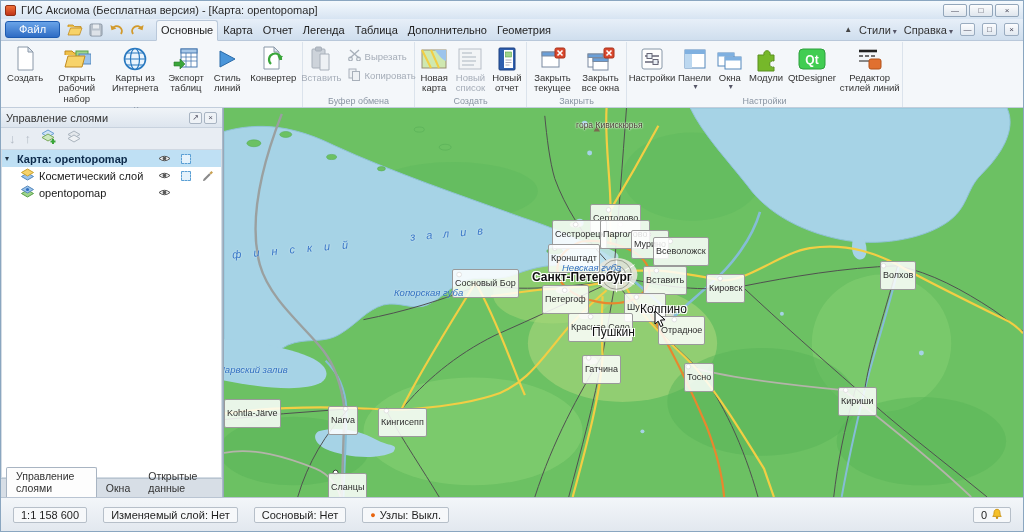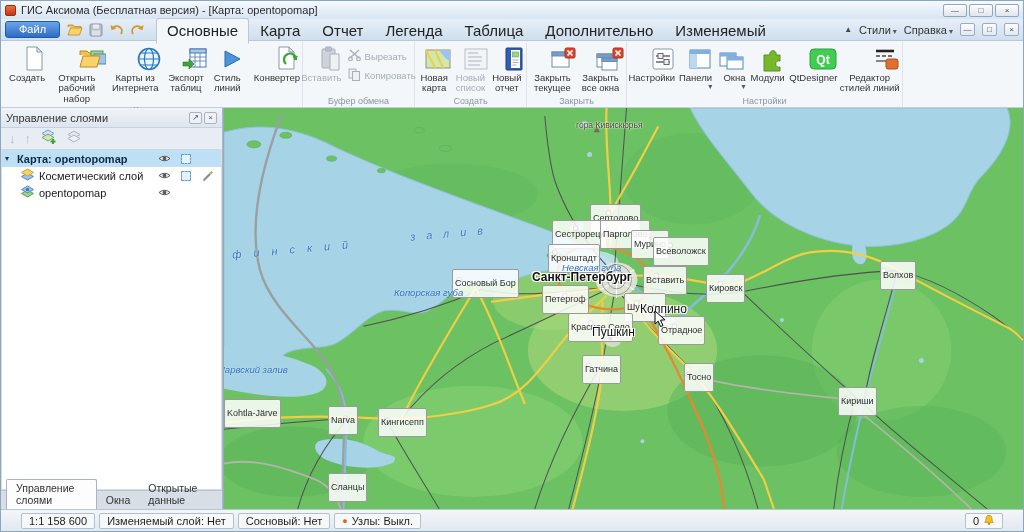--- a/index.html
+++ b/index.html
@@ -11,32 +11,32 @@
   .app-icon{width:11px;height:11px;background:linear-gradient(#f07038,#c03418);border:1px solid #903015;border-radius:2px;margin-right:5px}
   .title-text{white-space:nowrap}
   .win-controls{margin-left:auto;display:flex;gap:2px}
   .win-btn{width:24px;height:13px;border:1px solid #93a6ba;border-radius:2px;background:linear-gradient(#fdfdfd,#dfe6ee);font-size:8px;line-height:11px;text-align:center;color:#445}
 
   
   .tabrow{height:22px;background:linear-gradient(#e7eff8,#cfdeee);border-bottom:1px solid #b9c8da;display:flex;align-items:center;padding:0 4px;flex:0 0 auto;position:relative}
   .file-btn{height:17px;padding:1px 13px;background:linear-gradient(#6aa4e8,#2e6cc4);color:#fff;font-size:11px;border:1px solid #1d5bb0;border-radius:3px;margin-right:6px}
   .qicons{display:flex;align-items:center;gap:4px;margin-right:10px}
   .qicon{width:17px;height:16px;display:flex;align-items:center;justify-content:center}
-  .rtab{padding:3px 10px 4px;font-size:15px;color:#222;border:1px solid transparent;border-radius:3px 3px 0 0;position:relative;top:1px}
+  .rtab{padding:3px 4px 4px;font-size:11px;color:#222;border:1px solid transparent;border-radius:3px 3px 0 0;position:relative;top:1px}
   .rtab.active{background:#f4f7fa;border-color:#b9c8da;border-bottom-color:#f4f7fa;z-index:2}
   .tab-right{margin-left:auto;display:flex;align-items:center;gap:7px;font-size:11px;color:#333}
   .dd{font-size:8px;color:#556;margin-left:2px}
   .collapse{font-size:8px;color:#444}
   .mdi-btn{width:15px;height:13px;border:1px solid #9aacc0;border-radius:2px;background:linear-gradient(#fbfcfe,#e2e9f1);font-size:8px;line-height:11px;text-align:center;color:#445}
 
   
   .ribbon{height:67px;background:#f4f7fa;border-bottom:1px solid #c2cedc;display:flex;padding:1px 0 0 2px;flex:0 0 auto}
   .rgroup{display:flex;flex-direction:column;border-right:1px solid #dbe3ec;padding:1px 2px 0}
   .rbtns{flex:1;display:flex;align-items:flex-start;justify-content:center;gap:2px}
-  .rbtn{display:flex;flex-direction:column;align-items:flex-end;font-size:9.5px;color:#333;text-align:center;line-height:1.1;padding-top:1px;border-radius:2px}
+  .rbtn{display:flex;flex-direction:column;align-items:center;font-size:9.5px;color:#333;text-align:center;line-height:1.1;padding-top:1px;border-radius:2px}
   .rbtn .ric{height:29px;display:flex;align-items:center;justify-content:center}
   .rbtn.disabled,.sbtn.disabled{color:#a5adb8}
   .rgl{font-size:9px;color:#8a95a3;text-align:center;height:12px;line-height:12px}
   .paste-wrap{display:flex;gap:6px;padding:0 4px}
   .smallcol{display:flex;flex-direction:column;gap:5px;padding-top:6px}
   .sbtn{display:flex;align-items:center;gap:4px;font-size:9.5px}
 
   
   .main{flex:1;display:flex;min-height:0;background:#dfe6ee}
   .dock{width:222px;display:flex;flex-direction:column;border-right:1px solid #a9b9c9;background:#eef2f6;flex:0 0 auto}
@@ -64,21 +64,21 @@
   .mlabel{position:absolute;white-space:nowrap;font-size:9px;color:#2e2e2e;line-height:11px;z-index:3}
   .mlabel.box{background:rgba(255,255,255,0.85);border:1px solid #9a9a9a;border-radius:2px;padding:8px 2px}
   .mlabel.major{font-size:12px;font-weight:bold;color:#101010;text-shadow:1px 1px 0 #fff,-1px -1px 0 #fff,1px -1px 0 #fff,-1px 1px 0 #fff}
   .mlabel.large{font-size:12px;font-weight:normal;color:#101010;text-shadow:1px 1px 0 #fff,-1px -1px 0 #fff,1px -1px 0 #fff,-1px 1px 0 #fff}
   .mlabel.water{font-style:italic;color:#2f6fc0;font-size:9.5px;text-shadow:0 0 2px rgba(255,255,255,.7)}
   .mlabel.spread{font-style:italic;color:#3a78c8;font-size:11px;text-shadow:0 0 2px rgba(255,255,255,.7)}
   .mlabel.terrain{font-size:8.5px;color:#45402f;text-shadow:0 0 2px #fff,0 0 2px #fff}
   .cursor{position:absolute;z-index:5}
 
   
-  .statusbar{height:22px;background:linear-gradient(#f3f6f9,#e2e8ef);border-top:1px solid #b9c4d2;display:flex;align-items:center;padding:0 20px;gap:4px;font-size:11px;color:#1e1e1e;flex:0 0 auto}
+  .statusbar{height:34px;background:linear-gradient(#f3f6f9,#e2e8ef);border-top:1px solid #b9c4d2;display:flex;align-items:center;padding:0 12px;gap:16px;font-size:11px;color:#1e1e1e;flex:0 0 auto}
   .seg{border:1px solid #b6bfc9;background:#f6f8fa;padding:1px 7px;border-radius:2px;height:16px;display:flex;align-items:center;gap:4px;white-space:nowrap}
   .dot{color:#e8640f;font-size:9px}
   .spacer{flex:1}
   .proj{border:1px solid #aab4c0;background:linear-gradient(#fcfdfe,#e8edf2);padding:1px 8px;border-radius:2px;height:16px;font-size:11px;color:#1e1e1e;font-family:"Liberation Sans",sans-serif;display:flex;align-items:center}
 </style>
 </head>
 <body>
 
 <div class="window">
 
@@ -120,21 +120,21 @@
             <path d="M13.6,2 L12.5,7.3 L7.6,5.6 Z" fill="#d29a2c"></path>
           </svg>
       </span>
     </span>
     <span class="rtab active">Основные</span>
     <span class="rtab">Карта</span>
     <span class="rtab">Отчет</span>
     <span class="rtab">Легенда</span>
     <span class="rtab">Таблица</span>
     <span class="rtab">Дополнительно</span>
-    <span class="rtab">Изменяемый</span>
+    <span class="rtab">Геометрия</span>
     <span class="tab-right">
       <span class="collapse">▲</span>
       <span><span>Стили</span><span class="dd">▾</span></span>
       <span><span>Справка</span><span class="dd">▾</span></span>
       <span class="mdi-btn">—</span>
       <span class="mdi-btn">□</span>
       <span class="mdi-btn">×</span>
     </span>
   </div>
 

